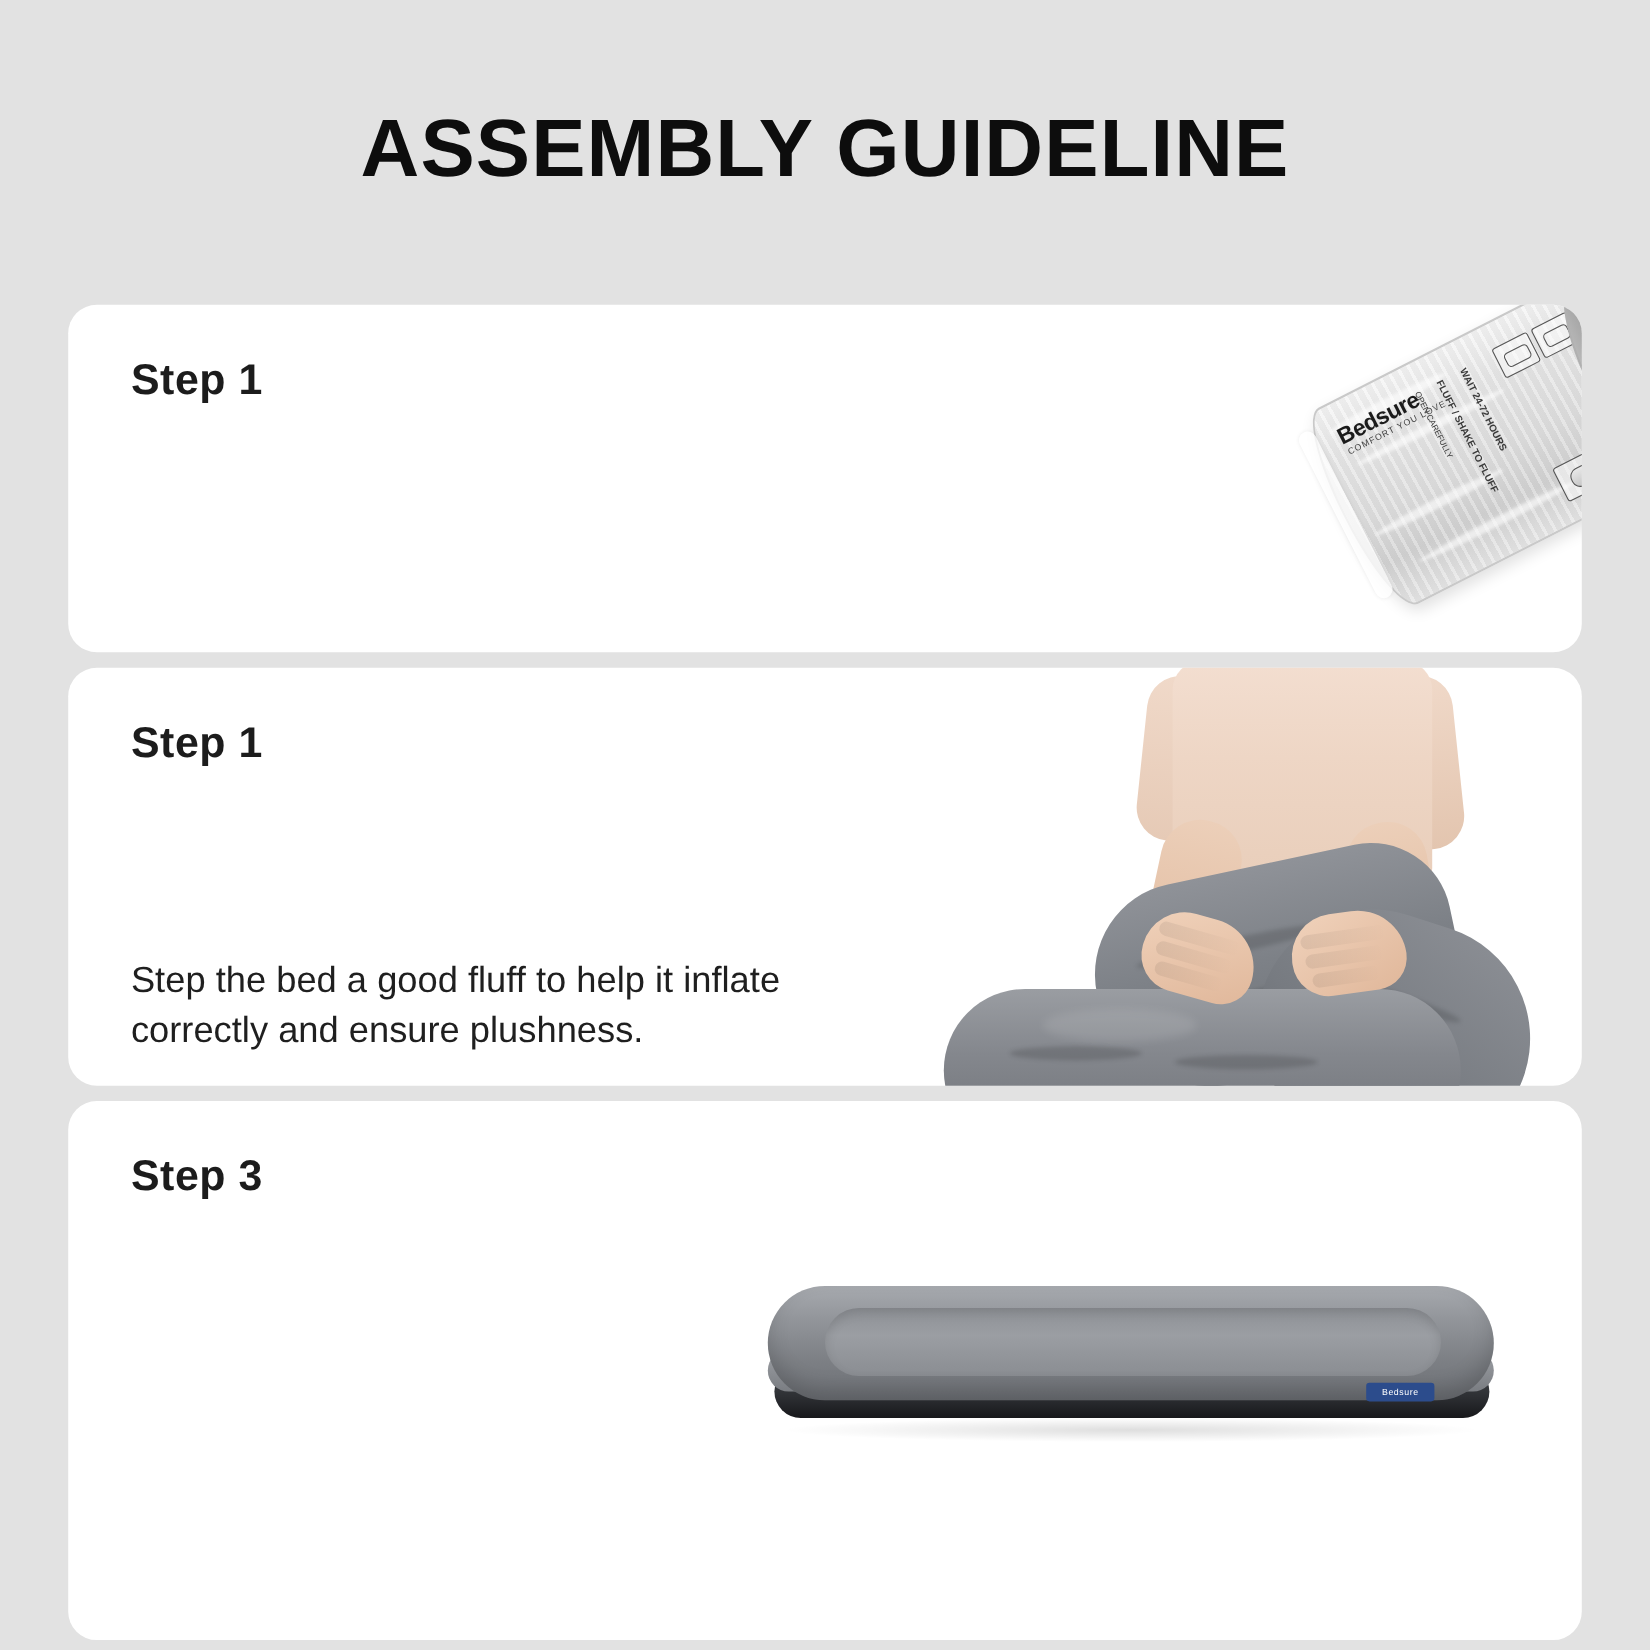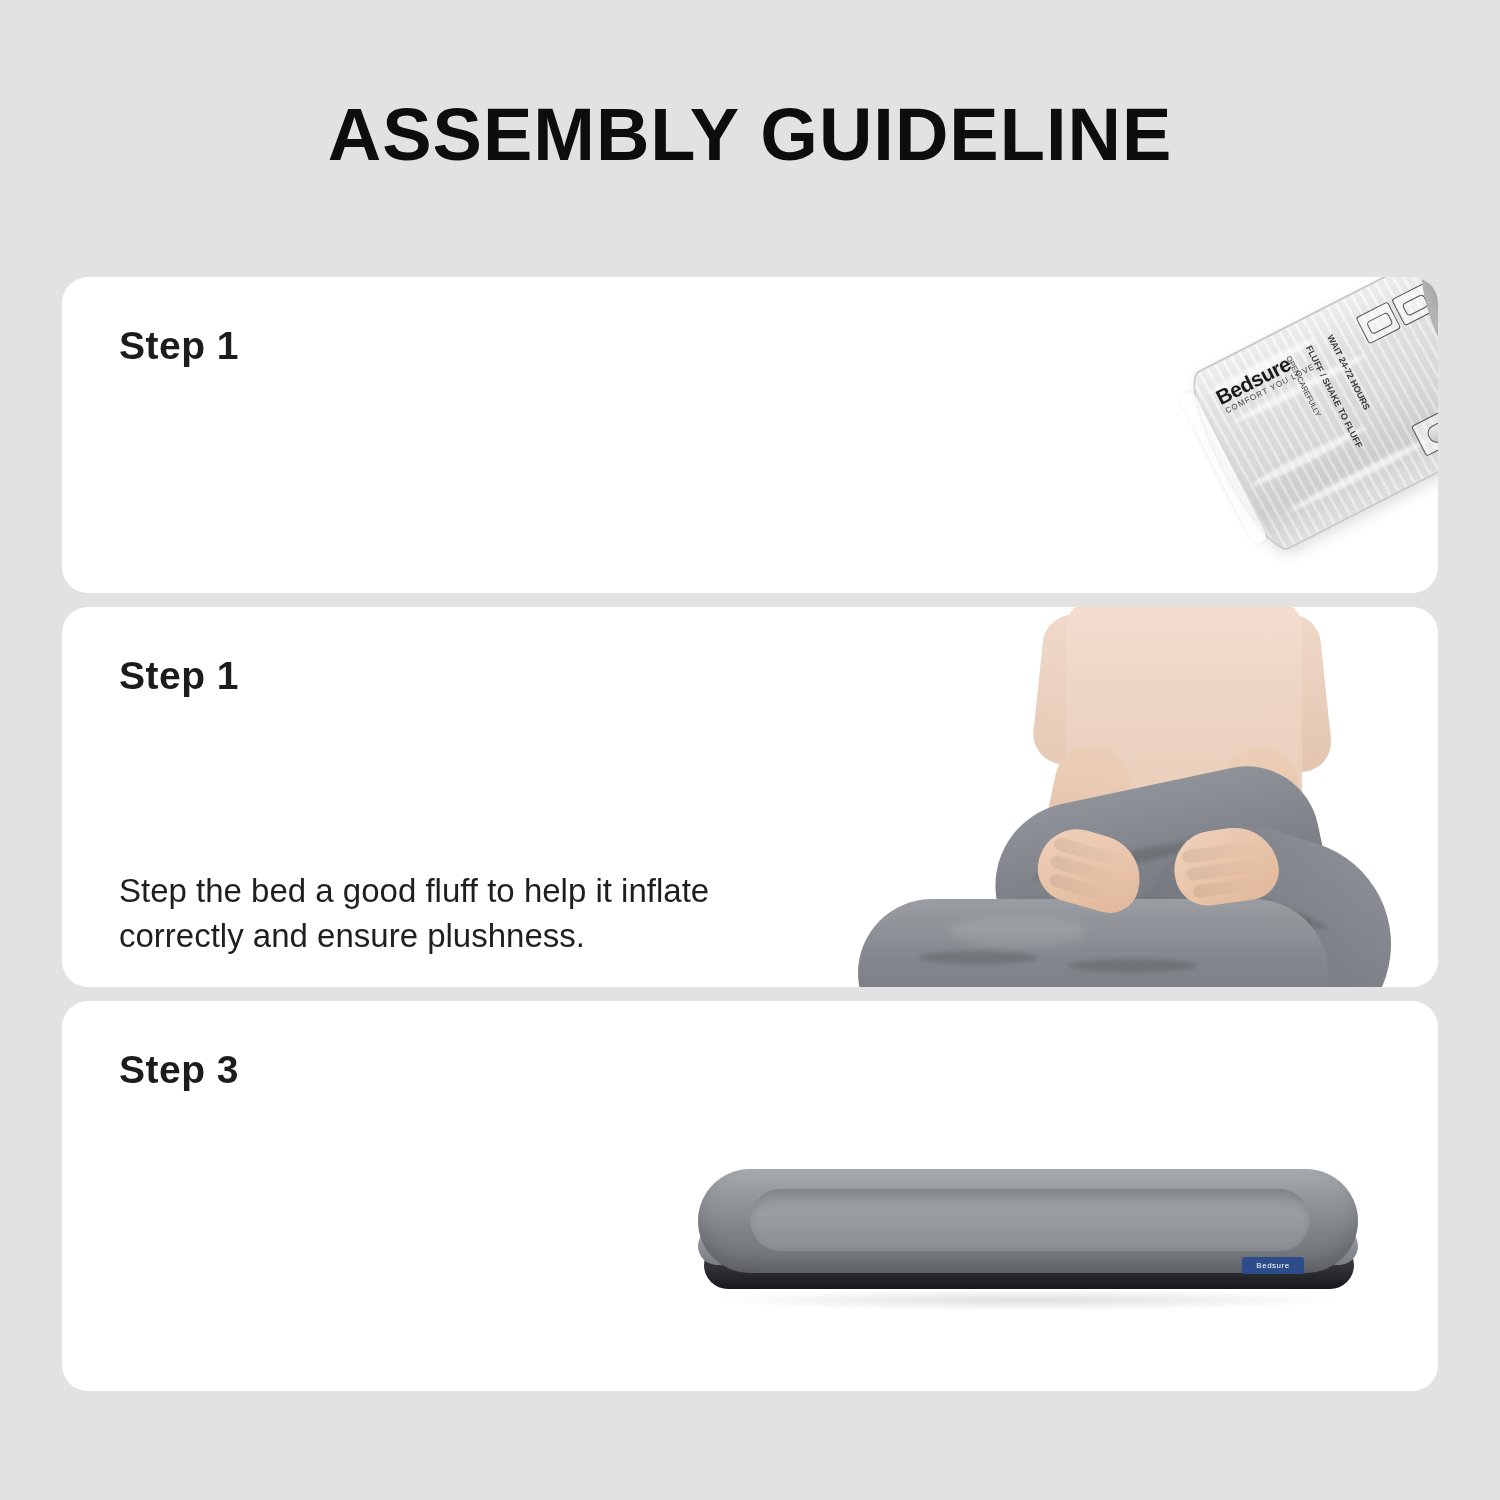--- a/index.html
+++ b/index.html
@@ -44,21 +44,21 @@
 
   .card {
     position: relative;
     background: #ffffff;
     border-radius: 26px;
     box-sizing: border-box;
     overflow: hidden;
   }
   .card-1 { height: 316px; margin-bottom: 14px; }
   .card-2 { height: 380px; margin-bottom: 14px; }
-  .card-3 { height: 390px; }
+  .card-3 { height: 490px; }
 
   .step-label {
     position: absolute;
     left: 57px;
     top: 47px;
     font-size: 39px;
     font-weight: bold;
     color: #1c1c1c;
     letter-spacing: 0.5px;
   }

